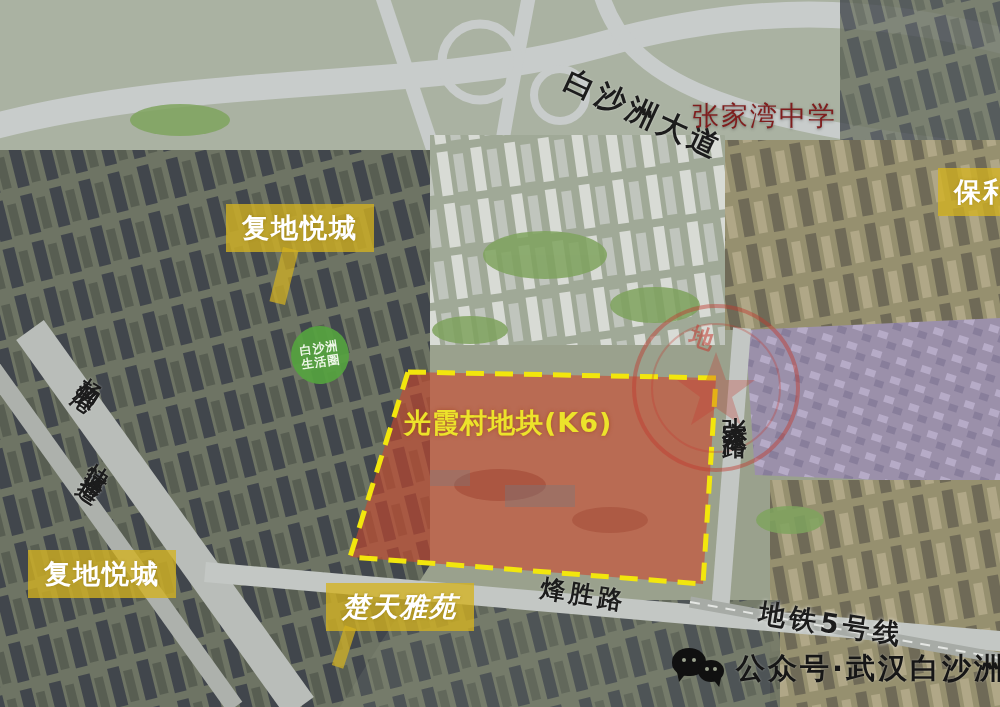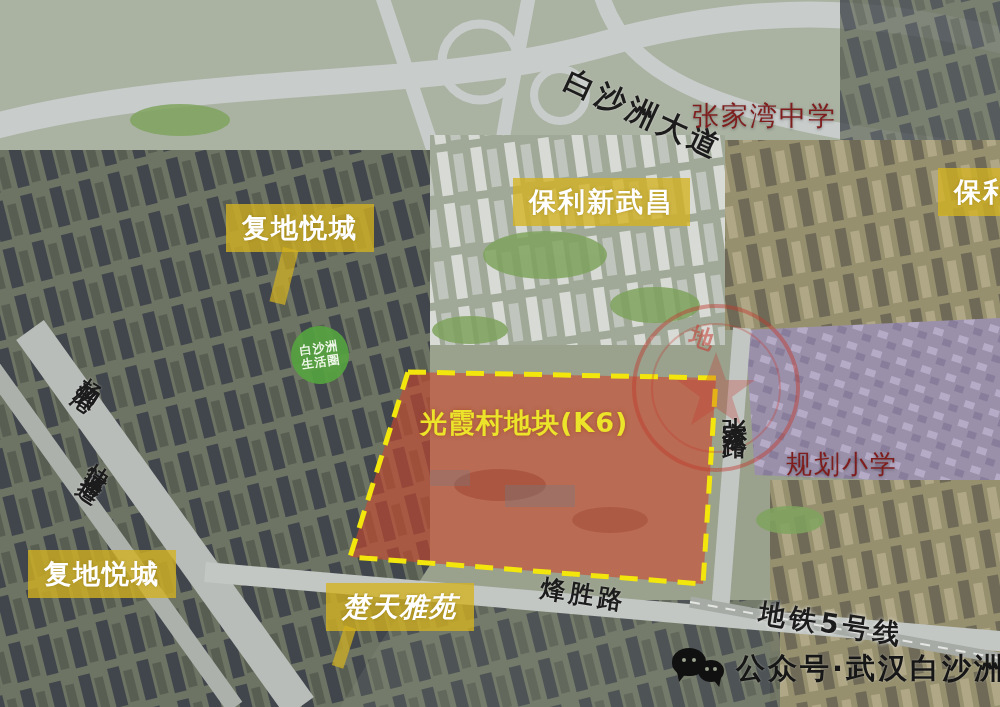--- a/index.html
+++ b/index.html
@@ -156,38 +156,36 @@
       <text x="688" y="342" font-size="24" font-weight="bold" fill="rgba(194,57,47,0.55)" transform="rotate(18 688 342)">地</text>
     </g>
   </svg>
 
   <div class="overlay">
 
     <div class="road-lbl" style="left:575px;top:60px;font-size:30px;transform:rotate(25deg);transform-origin:left top;">白沙洲大道</div>
 
     <div class="lbl-white" style="left:692px;top:98px;">张家湾中学</div>
 
-    <div class="lbl-box" style="left:513px;top:178px;">保利新武昌</div>
 
     <div class="lbl-box" style="left:938px;top:168px;width:62px;overflow:hidden;padding:6px 0 6px 16px;">保利</div>
 
     <div class="lbl-box" style="left:226px;top:204px;">复地悦城</div>
     <div class="lbl-tail" style="left:276px;top:248px;width:16px;height:56px;transform:rotate(14deg);"></div>
 
 
     <div class="badge">
       <span>白沙洲</span>
       <span>生活圈</span>
     </div>
 
-    <div class="site-lbl" style="left:420px;top:405px;">光霞村地块(K6)</div>
+    <div class="site-lbl" style="left:404px;top:405px;">光霞村地块(K6)</div>
 
     <div class="road-lbl road-vert" style="left:718px;top:396px;font-size:25px;">张家湾路</div>
 
-    <div class="lbl-white" style="left:786px;top:447px;font-size:26px;">规划小学</div>
 
     <div class="road-lbl road-vert" style="left:92px;top:366px;font-size:23px;transform:rotate(33deg);transform-origin:center top;">杨泗港</div>
     <div class="road-lbl road-vert" style="left:100px;top:452px;font-size:23px;transform:rotate(33deg);transform-origin:center top;">快速通道</div>
 
     <div class="lbl-box" style="left:28px;top:550px;">复地悦城</div>
 
     <div class="lbl-box" style="left:326px;top:583px;font-style:italic;">楚天雅苑</div>
     <div class="lbl-tail" style="left:338px;top:626px;width:12px;height:42px;transform:rotate(18deg);"></div>
 
     <div class="road-lbl" style="left:540px;top:578px;font-size:25px;transform:rotate(9deg);">烽胜路</div>

